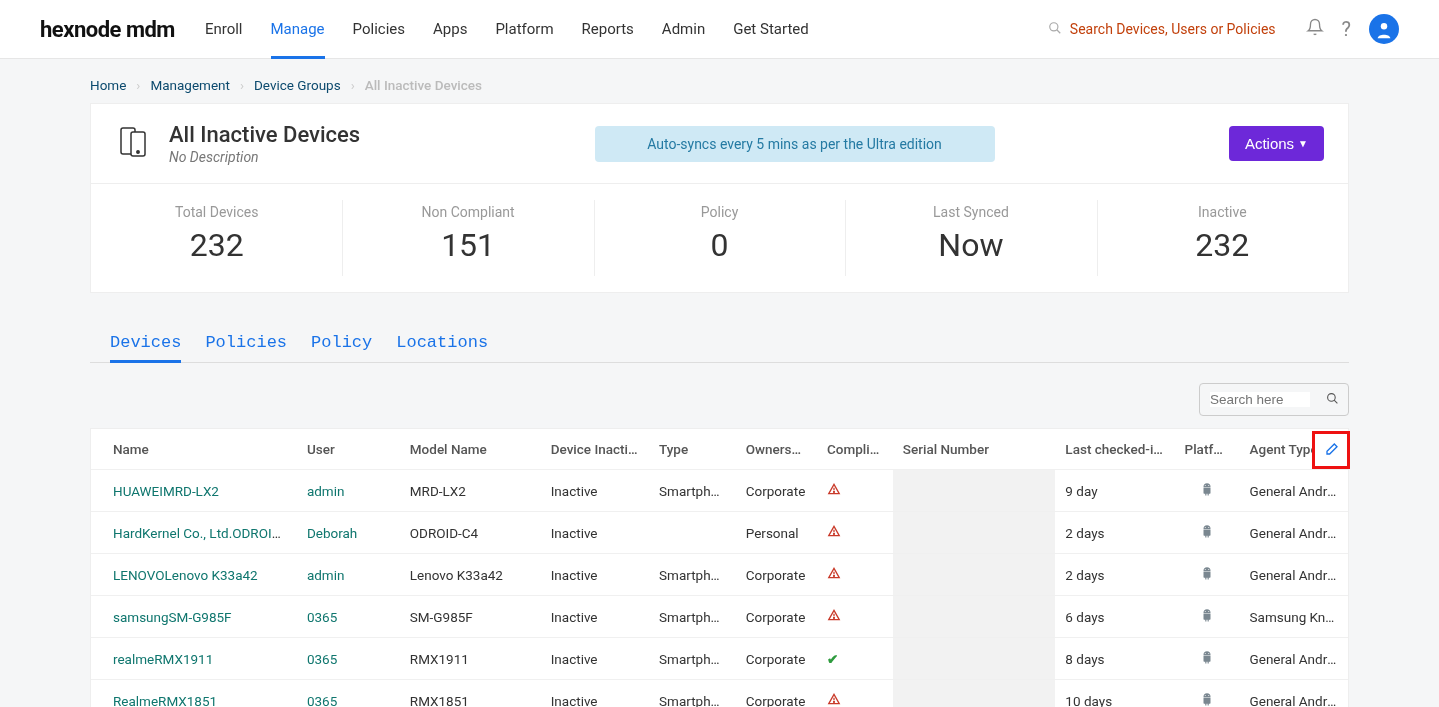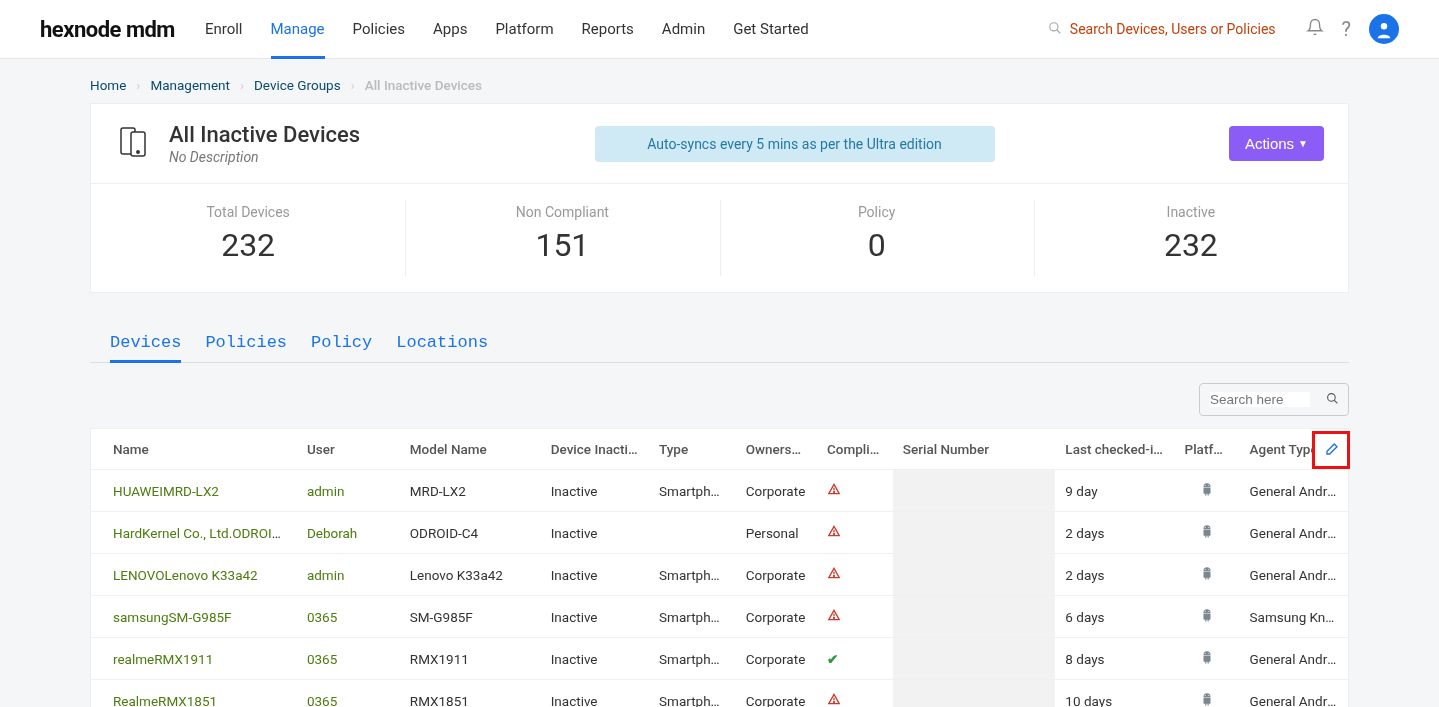--- a/index.html
+++ b/index.html
@@ -26,21 +26,21 @@
   .crumbs .sep { color: #ccc; }
 
   
   .card { background: #fff; margin: 0 90px; border: 1px solid #eee; }
   .card-header { display: flex; align-items: center; padding: 18px 24px; gap: 18px; }
   .group-icon svg { width: 36px; height: 36px; }
   .title-block h1 { font-size: 22px; font-weight: 500; color: #333; }
   .title-block .desc { font-size: 14px; color: #777; margin-top: 2px; font-style: italic; }
   .sync-banner { flex: 1; display: flex; justify-content: center; }
   .sync-banner span { background: #cfe9f5; color: #247aa3; padding: 10px 24px; border-radius: 4px; font-size: 14px; min-width: 400px; text-align: center; }
-  .actions-btn { background: #8b5cf6; color: #fff; border: none; padding: 9px 16px; border-radius: 4px; font-size: 15px; cursor: pointer; display: flex; align-items: center; gap: 4px; }
+  .actions-btn { background: #6d28d9; color: #fff; border: none; padding: 9px 16px; border-radius: 4px; font-size: 15px; cursor: pointer; display: flex; align-items: center; gap: 4px; }
   .actions-btn .caret { font-size: 10px; }
 
   
   .stats { display: flex; border-top: 1px solid #eee; }
   .stat { flex: 1; text-align: center; padding: 20px 0 28px; position: relative; }
   .stat + .stat::before { content: ""; position: absolute; left: 0; top: 15%; bottom: 15%; width: 1px; background: #eee; }
   .stat .label { font-size: 14px; color: #999; }
   .stat .value { font-size: 32px; color: #333; margin-top: 6px; }
   .stat .warn svg { width: 30px; height: 30px; margin-top: 4px; }
 
@@ -54,21 +54,21 @@
   .table-toolbar { display: flex; justify-content: flex-end; margin-bottom: 12px; }
   .search-here { border: 1px solid #ccc; border-radius: 4px; display: flex; align-items: center; padding: 6px 10px; gap: 16px; width: 150px; }
   .search-here input { border: none; outline: none; font-size: 13.5px; width: 100px; }
 
   
   .data-card { background: #fff; border: 1px solid #eee; position: relative; }
   table { width: 100%; border-collapse: collapse; table-layout: fixed; }
   th, td { text-align: left; padding: 12px 10px; font-size: 13.5px; border-bottom: 1px solid #f0f0f0; white-space: nowrap; overflow: hidden; text-overflow: ellipsis; }
   th { color: #555; font-weight: 500; }
   th:first-child, td:first-child { padding-left: 22px; }
-  td .link { color: #4d7c0f; cursor: pointer; }
+  td .link { color: #0f766e; cursor: pointer; }
   .sort-ind { font-size: 9px; margin-left: 2px; }
   .compliance-cell { text-align: left; }
   .platform-cell { text-align: center; }
   .android-ic svg { width: 14px; height: 14px; }
   .warn-tri svg { width: 14px; height: 14px; }
   .check-ic { color: #2e9b3e; font-weight: bold; }
 
   
   .obscure { background: #f2f2f2; }
 
@@ -168,20 +168,24 @@
         <div class="label">Total Devices</div>
         <div class="value">232</div>
       </div>
       <div class="stat">
         <div class="label">Non Compliant</div>
         <div class="value">151</div>
       </div>
       <div class="stat">
         <div class="label">Policy</div>
         <div class="value">0</div>
+      </div>
+      <div class="stat">
+        <div class="label">Last Synced</div>
+        <div class="value">Now</div>
       </div>
       <div class="stat">
         <div class="label">Inactive</div>
         <div class="value">232</div>
       </div>
     </div>
 </div>
 
 <div class="tabs" id="tabs">
     <div class="tab active">Devices</div>

